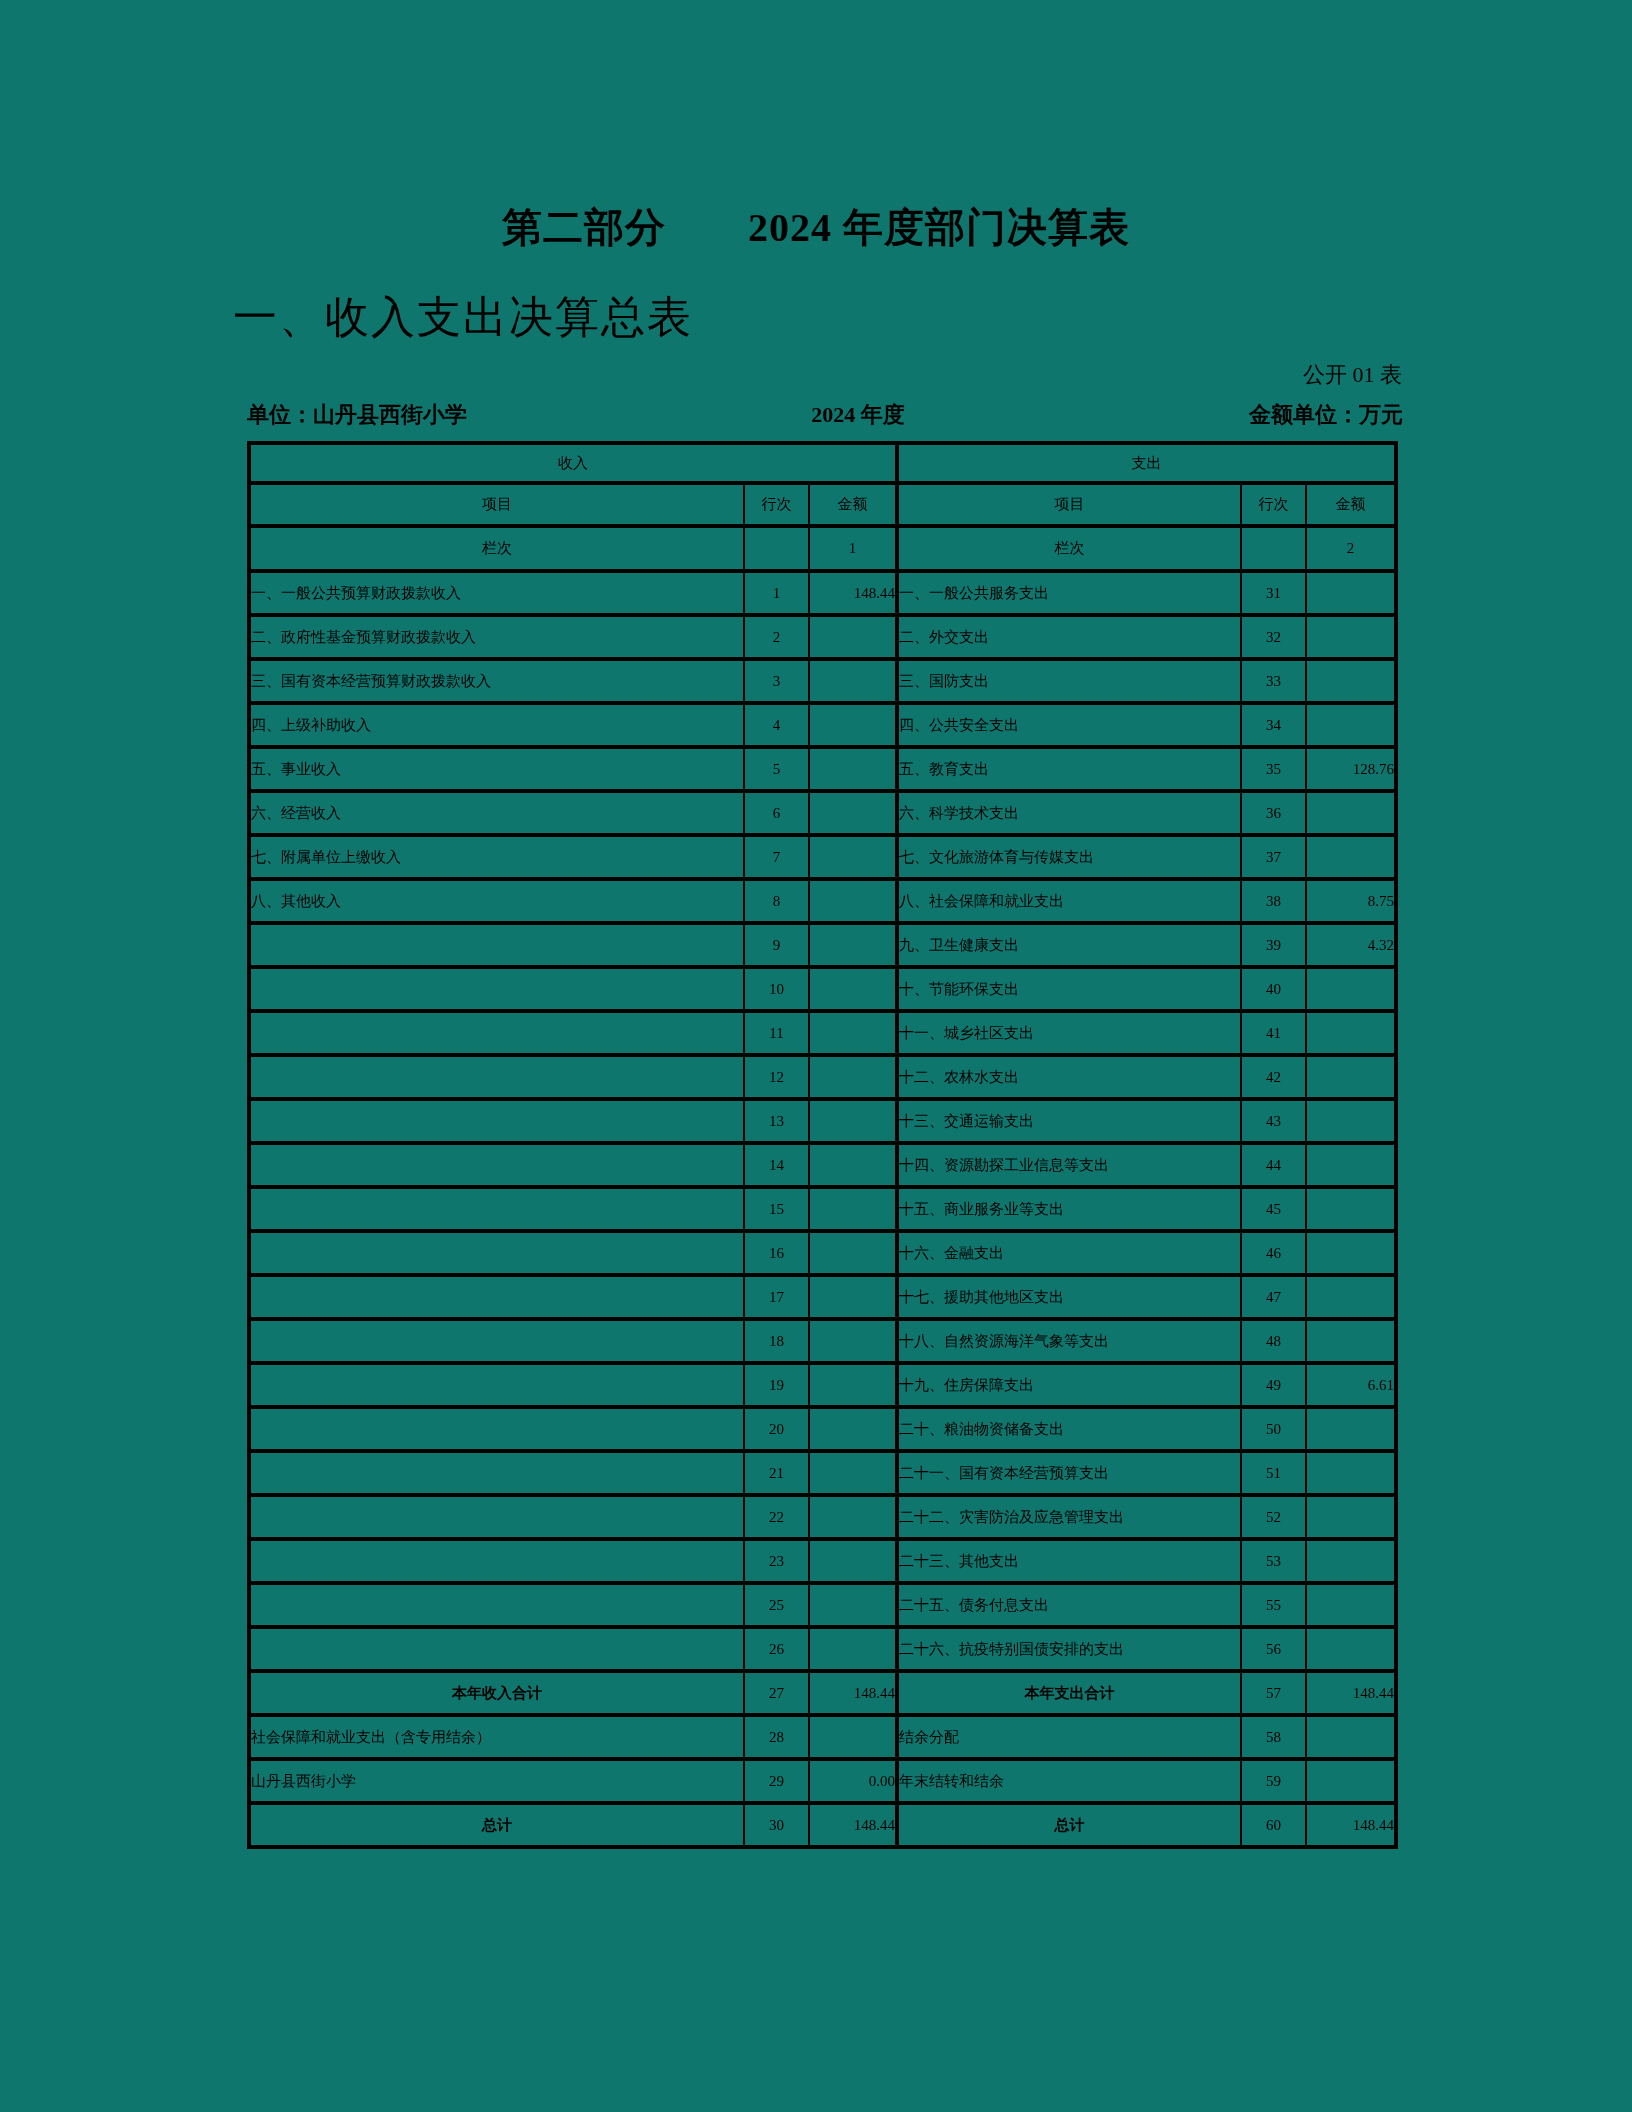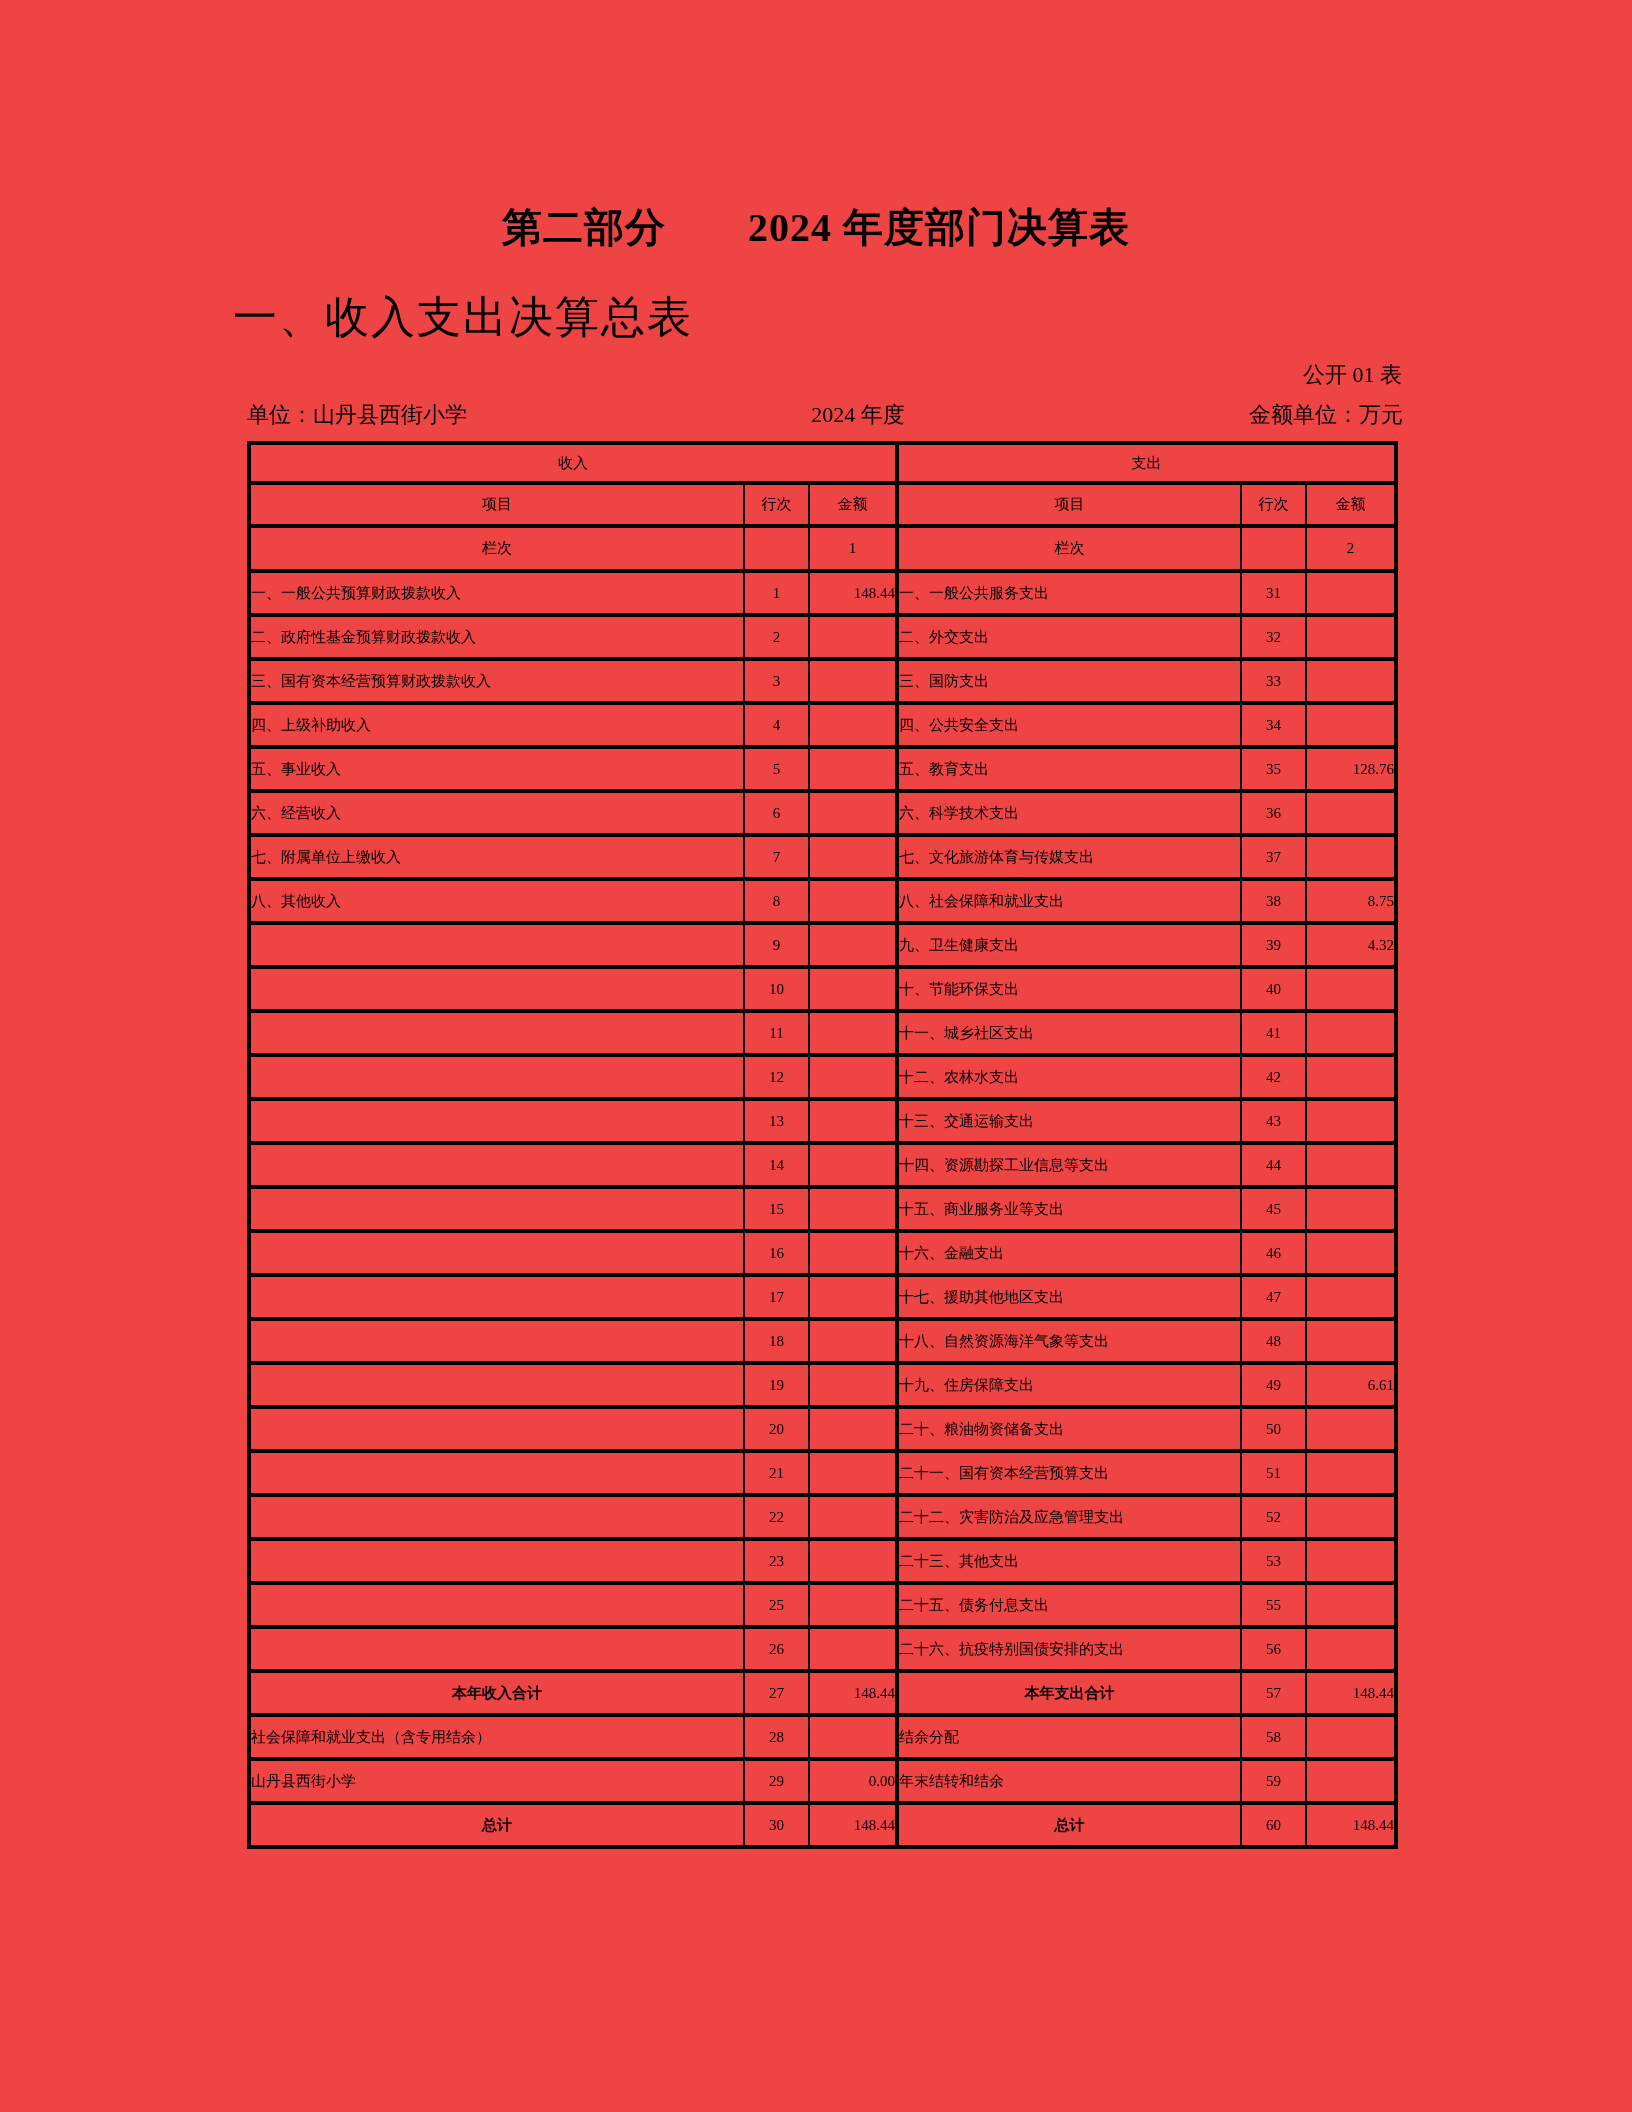--- a/index.html
+++ b/index.html
@@ -1,21 +1,21 @@
 <!DOCTYPE html>
 <html><head>
 <meta charset="utf-8">
 <style>
   html,body { margin:0; padding:0; background:#888; }
   .page {
     position: relative;
     width: 1632px;
     height: 2112px;
     margin: 0 auto;
-    background: #ef4444;
+    background: #0f766e;
     font-family: "Liberation Serif", "DejaVu Serif", serif;
     color: #000;
   }
   .title {
     position: absolute;
     top: 200px;
     left: 0;
     width: 100%;
     margin: 0;
     text-align: center;
@@ -41,20 +41,21 @@
   }
   .meta-line {
     position: absolute;
     top: 400px;
     left: 247px;
     width: 1156px;
     display: flex;
     justify-content: space-between;
     align-items: baseline;
     font-size: 22px;
+    font-weight: bold;
   }
   table.summary {
     position: absolute;
     top: 441px;
     left: 247px;
     width: 1147px;
     border-collapse: collapse;
     table-layout: fixed;
     border: 4px solid #000;
     font-size: 15px;

